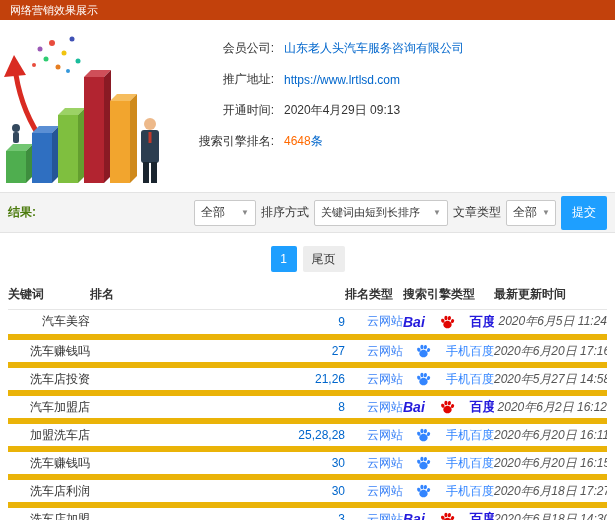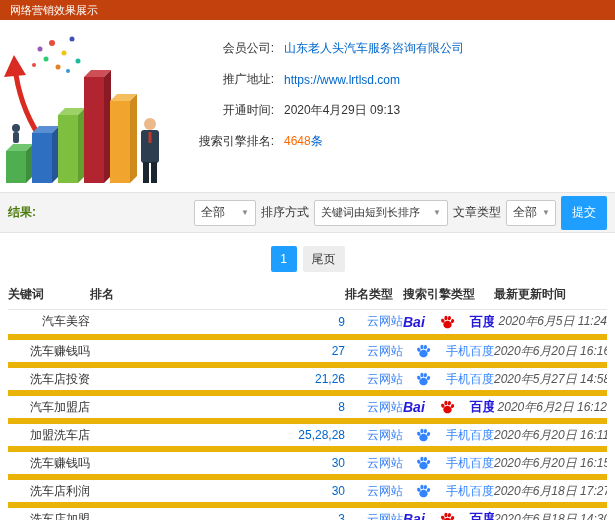--- a/index.html
+++ b/index.html
@@ -208,21 +208,21 @@
         <svg class="paw blue" width="15" height="14" viewBox="0 0 24 22">
           <ellipse cx="4.5" cy="9" rx="2.6" ry="3.4" transform="rotate(-25 4.5 9)"></ellipse>
           <ellipse cx="9.5" cy="4.5" rx="2.6" ry="3.6"></ellipse>
           <ellipse cx="15" cy="4.8" rx="2.6" ry="3.6" transform="rotate(8 15 4.8)"></ellipse>
           <ellipse cx="20" cy="9.5" rx="2.5" ry="3.3" transform="rotate(25 20 9.5)"></ellipse>
           <path d="M12 9 C8 9 4.5 13 5.5 16.5 C6.3 19.5 9 21 12 21 C15 21 17.7 19.5 18.5 16.5 C19.5 13 16 9 12 9 Z"></path>
         </svg>
         <span class="mtext">手机百度</span>
       </span>
     </td>
-    <td class="time">2020年6月20日 16:16</td>
+    <td class="time">2020年6月20日 17:16</td>
   </tr>
 
   <tr>
     <td class="kw">洗车店投资</td>
     <td class="rank">21,26</td>
     <td class="rtype">云网站</td>
     <td class="engine">
       
       <span class="logo mobile">
         <svg class="paw blue" width="15" height="14" viewBox="0 0 24 22">

